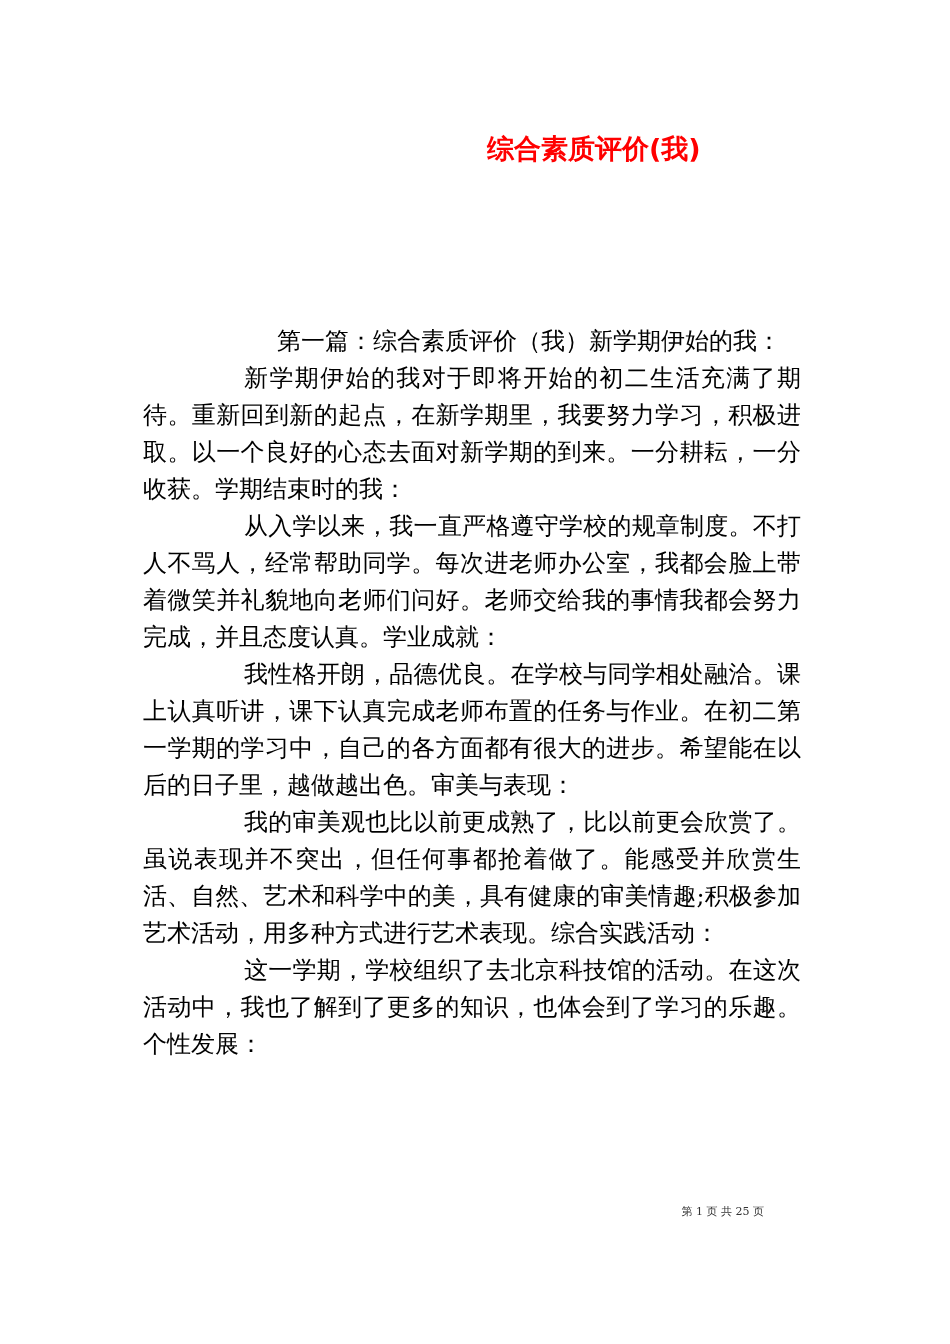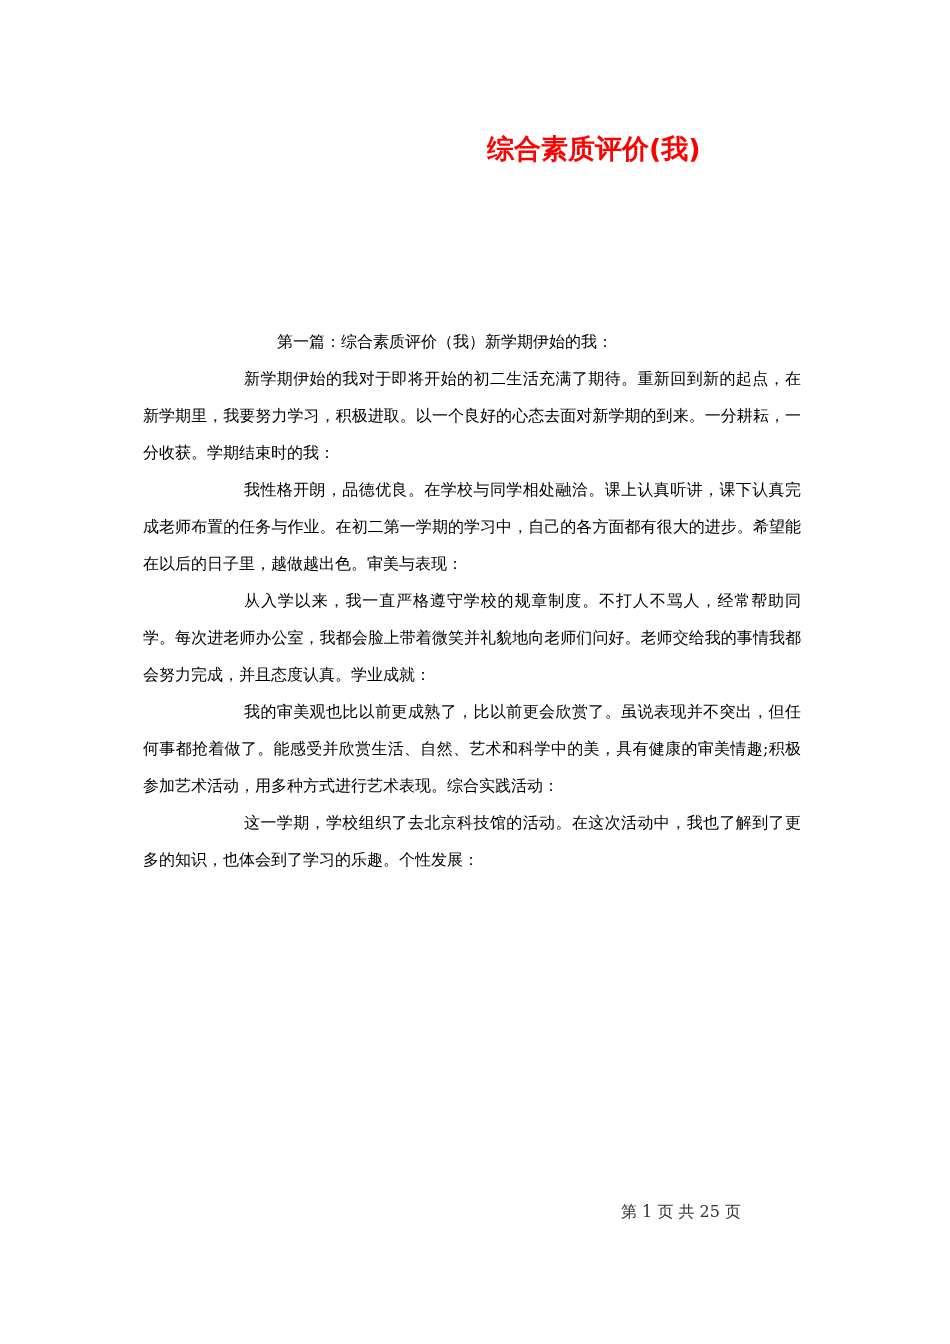--- a/index.html
+++ b/index.html
@@ -25,56 +25,56 @@
     font-size: 27px;
     line-height: 32px;
     color: #ff0000;
     white-space: nowrap;
   }
   .body-text {
     position: absolute;
     left: 143px;
     top: 323px;
     width: 658px;
-    font-size: 16px;
+    font-size: 24px;
     line-height: 37px;
     text-align: justify;
     text-justify: inter-character;
     letter-spacing: 0px;
   }
   .body-text p {
     margin: 0;
     padding: 0;
     text-indent: 101px;
   }
   .body-text p.first {
     text-indent: 134px;
   }
   .page-footer {
     position: absolute;
     top: 1202px;
-    right: 135px;
-    font-size: 16px;
+    right: 112px;
+    font-size: 11px;
     line-height: 19px;
     color: #333333;
     font-family: "DejaVu Serif", serif;
     white-space: nowrap;
   }
 </style>
 </head>
 <body>
 
 <div class="page">
 
   <div class="doc-title">综合素质评价(我)</div>
 
   <div class="body-text">
     <p class="first">第一篇：综合素质评价（我）新学期伊始的我：</p>
     <p>新学期伊始的我对于即将开始的初二生活充满了期待。重新回到新的起点，在新学期里，我要努力学习，积极进取。以一个良好的心态去面对新学期的到来。一分耕耘，一分收获。学期结束时的我：</p>
+    <p>从入学以来，我一直严格遵守学校的规章制度。不打人不骂人，经常帮助同学。每次进老师办公室，我都会脸上带着微笑并礼貌地向老师们问好。老师交给我的事情我都会努力完成，并且态度认真。学业成就：</p>
     <p>我性格开朗，品德优良。在学校与同学相处融洽。课上认真听讲，课下认真完成老师布置的任务与作业。在初二第一学期的学习中，自己的各方面都有很大的进步。希望能在以后的日子里，越做越出色。审美与表现：</p>
-    <p>从入学以来，我一直严格遵守学校的规章制度。不打人不骂人，经常帮助同学。每次进老师办公室，我都会脸上带着微笑并礼貌地向老师们问好。老师交给我的事情我都会努力完成，并且态度认真。学业成就：</p>
     <p>我的审美观也比以前更成熟了，比以前更会欣赏了。虽说表现并不突出，但任何事都抢着做了。能感受并欣赏生活、自然、艺术和科学中的美，具有健康的审美情趣;积极参加艺术活动，用多种方式进行艺术表现。综合实践活动：</p>
     <p>这一学期，学校组织了去北京科技馆的活动。在这次活动中，我也了解到了更多的知识，也体会到了学习的乐趣。个性发展：</p>
   </div>
 
   <div class="page-footer">第 1 页 共 25 页</div>
 
 </div>
 
 </body></html>

